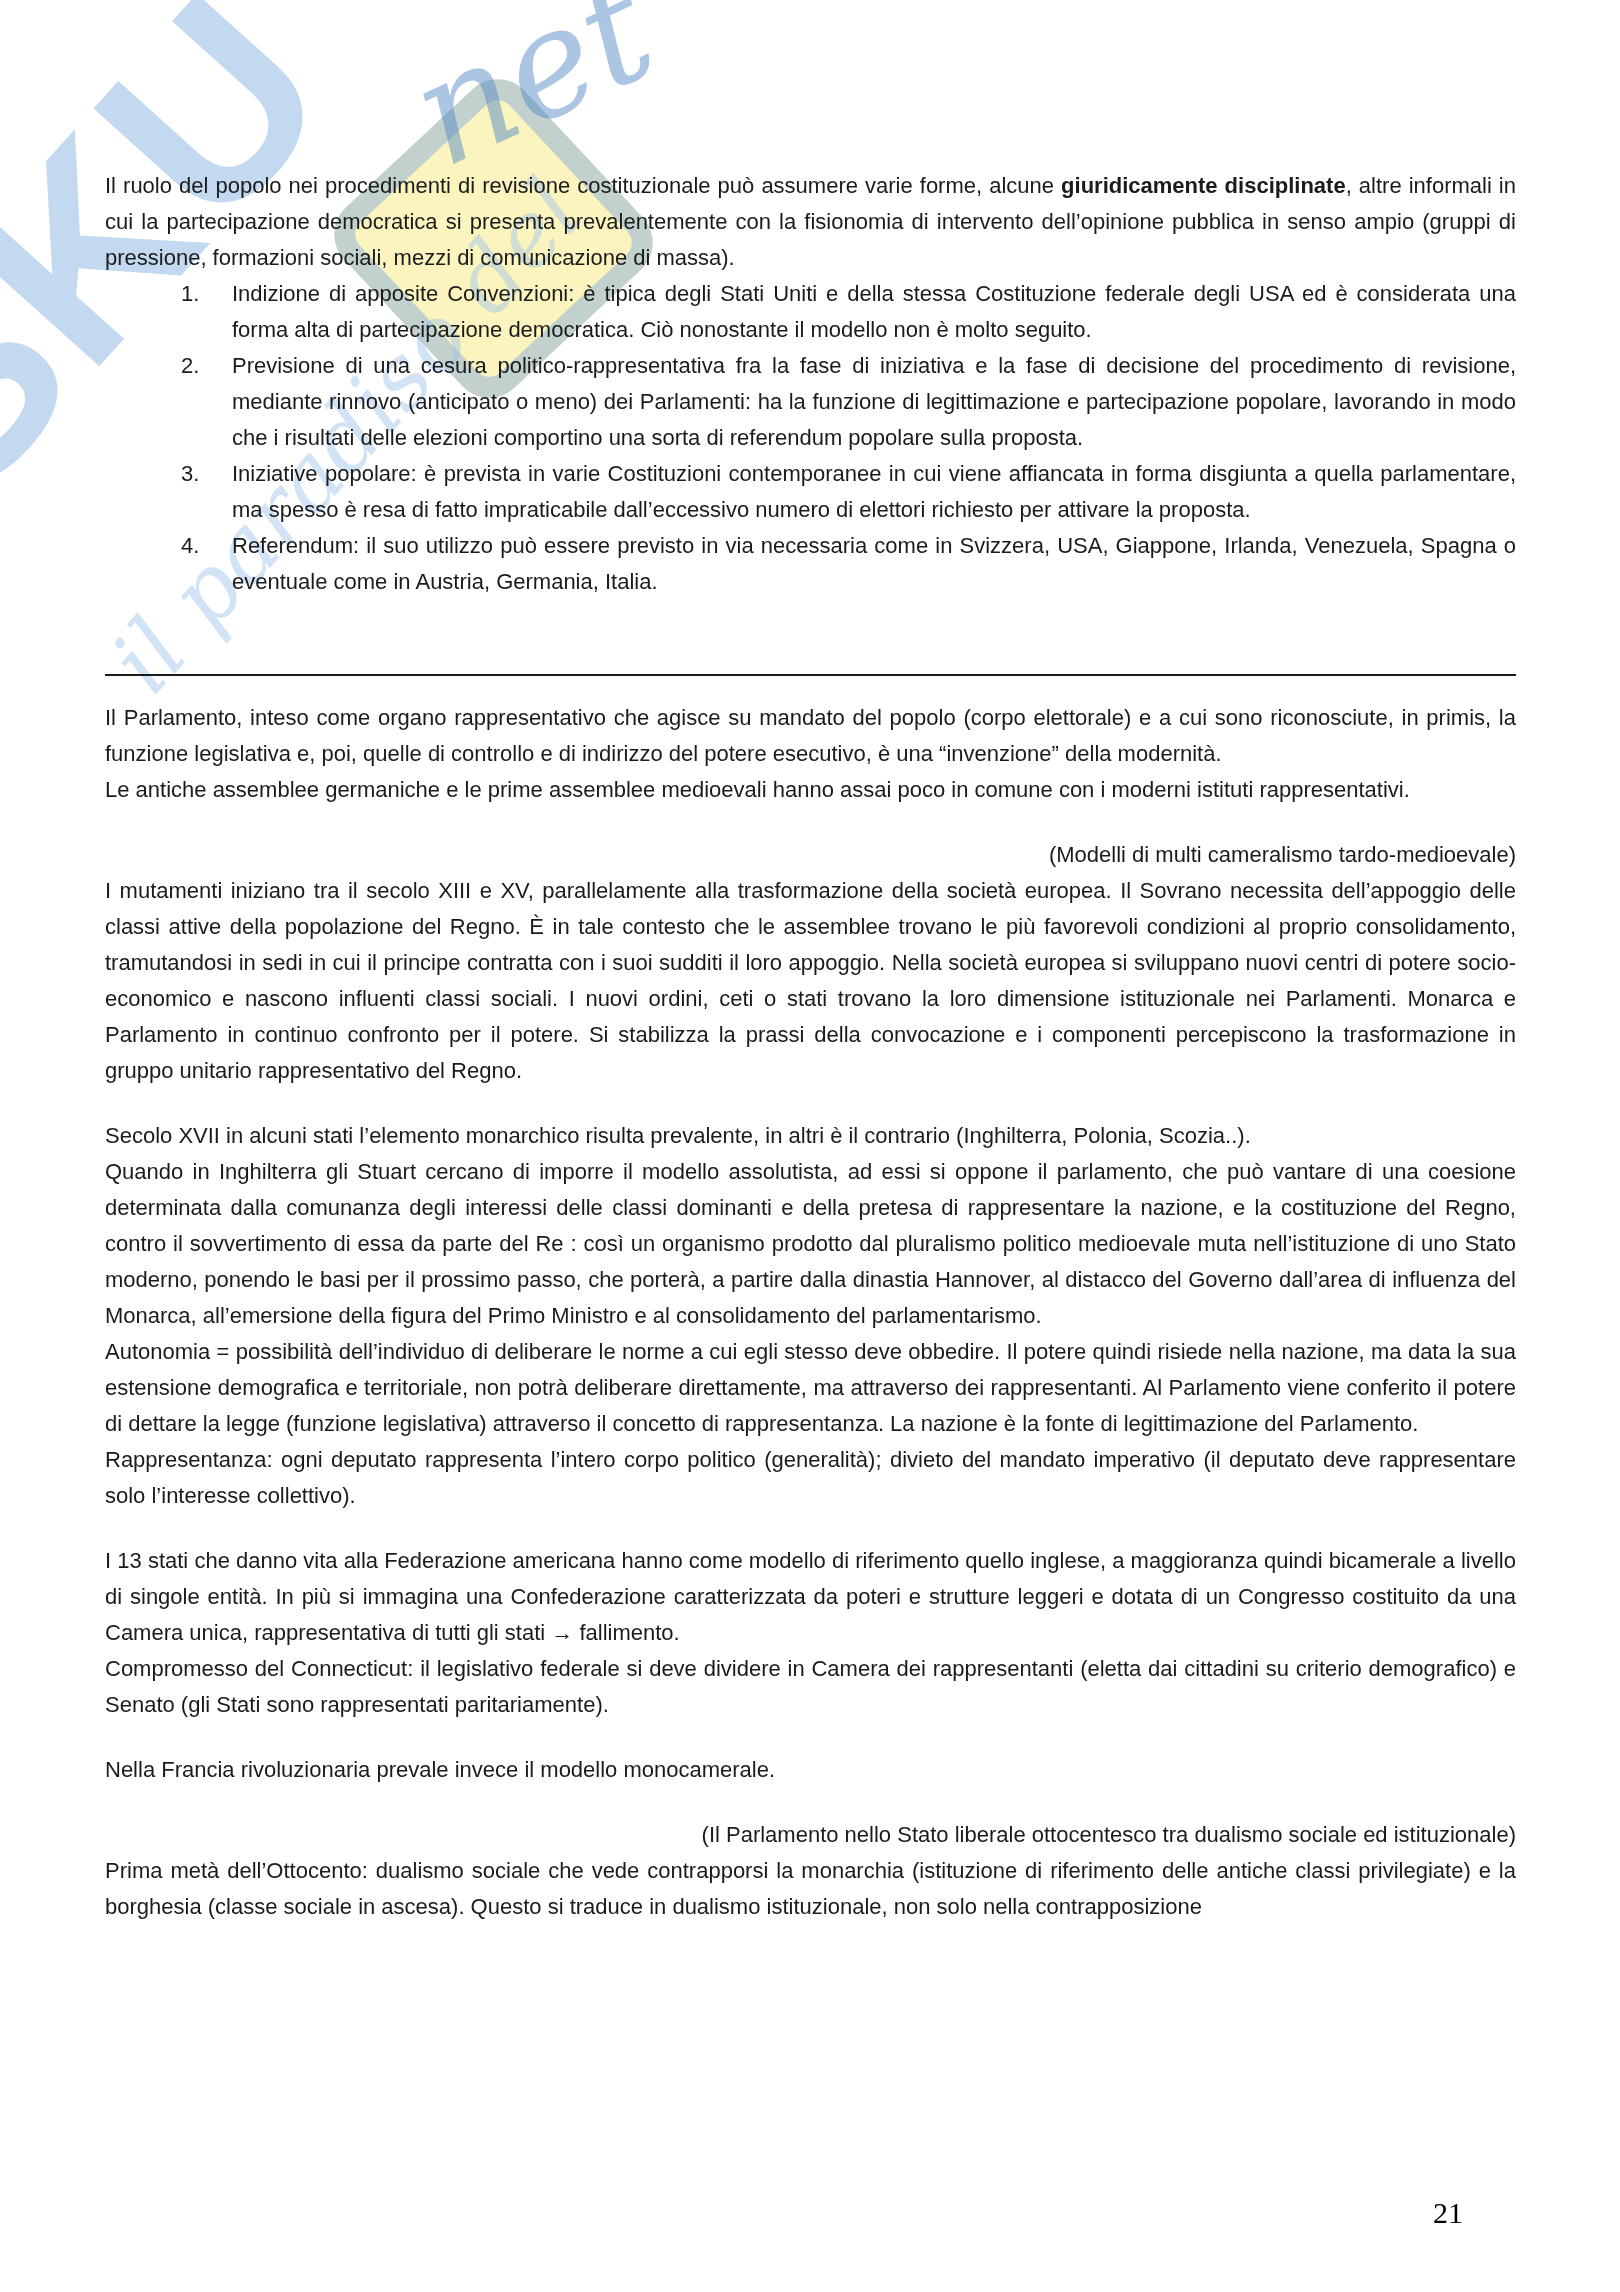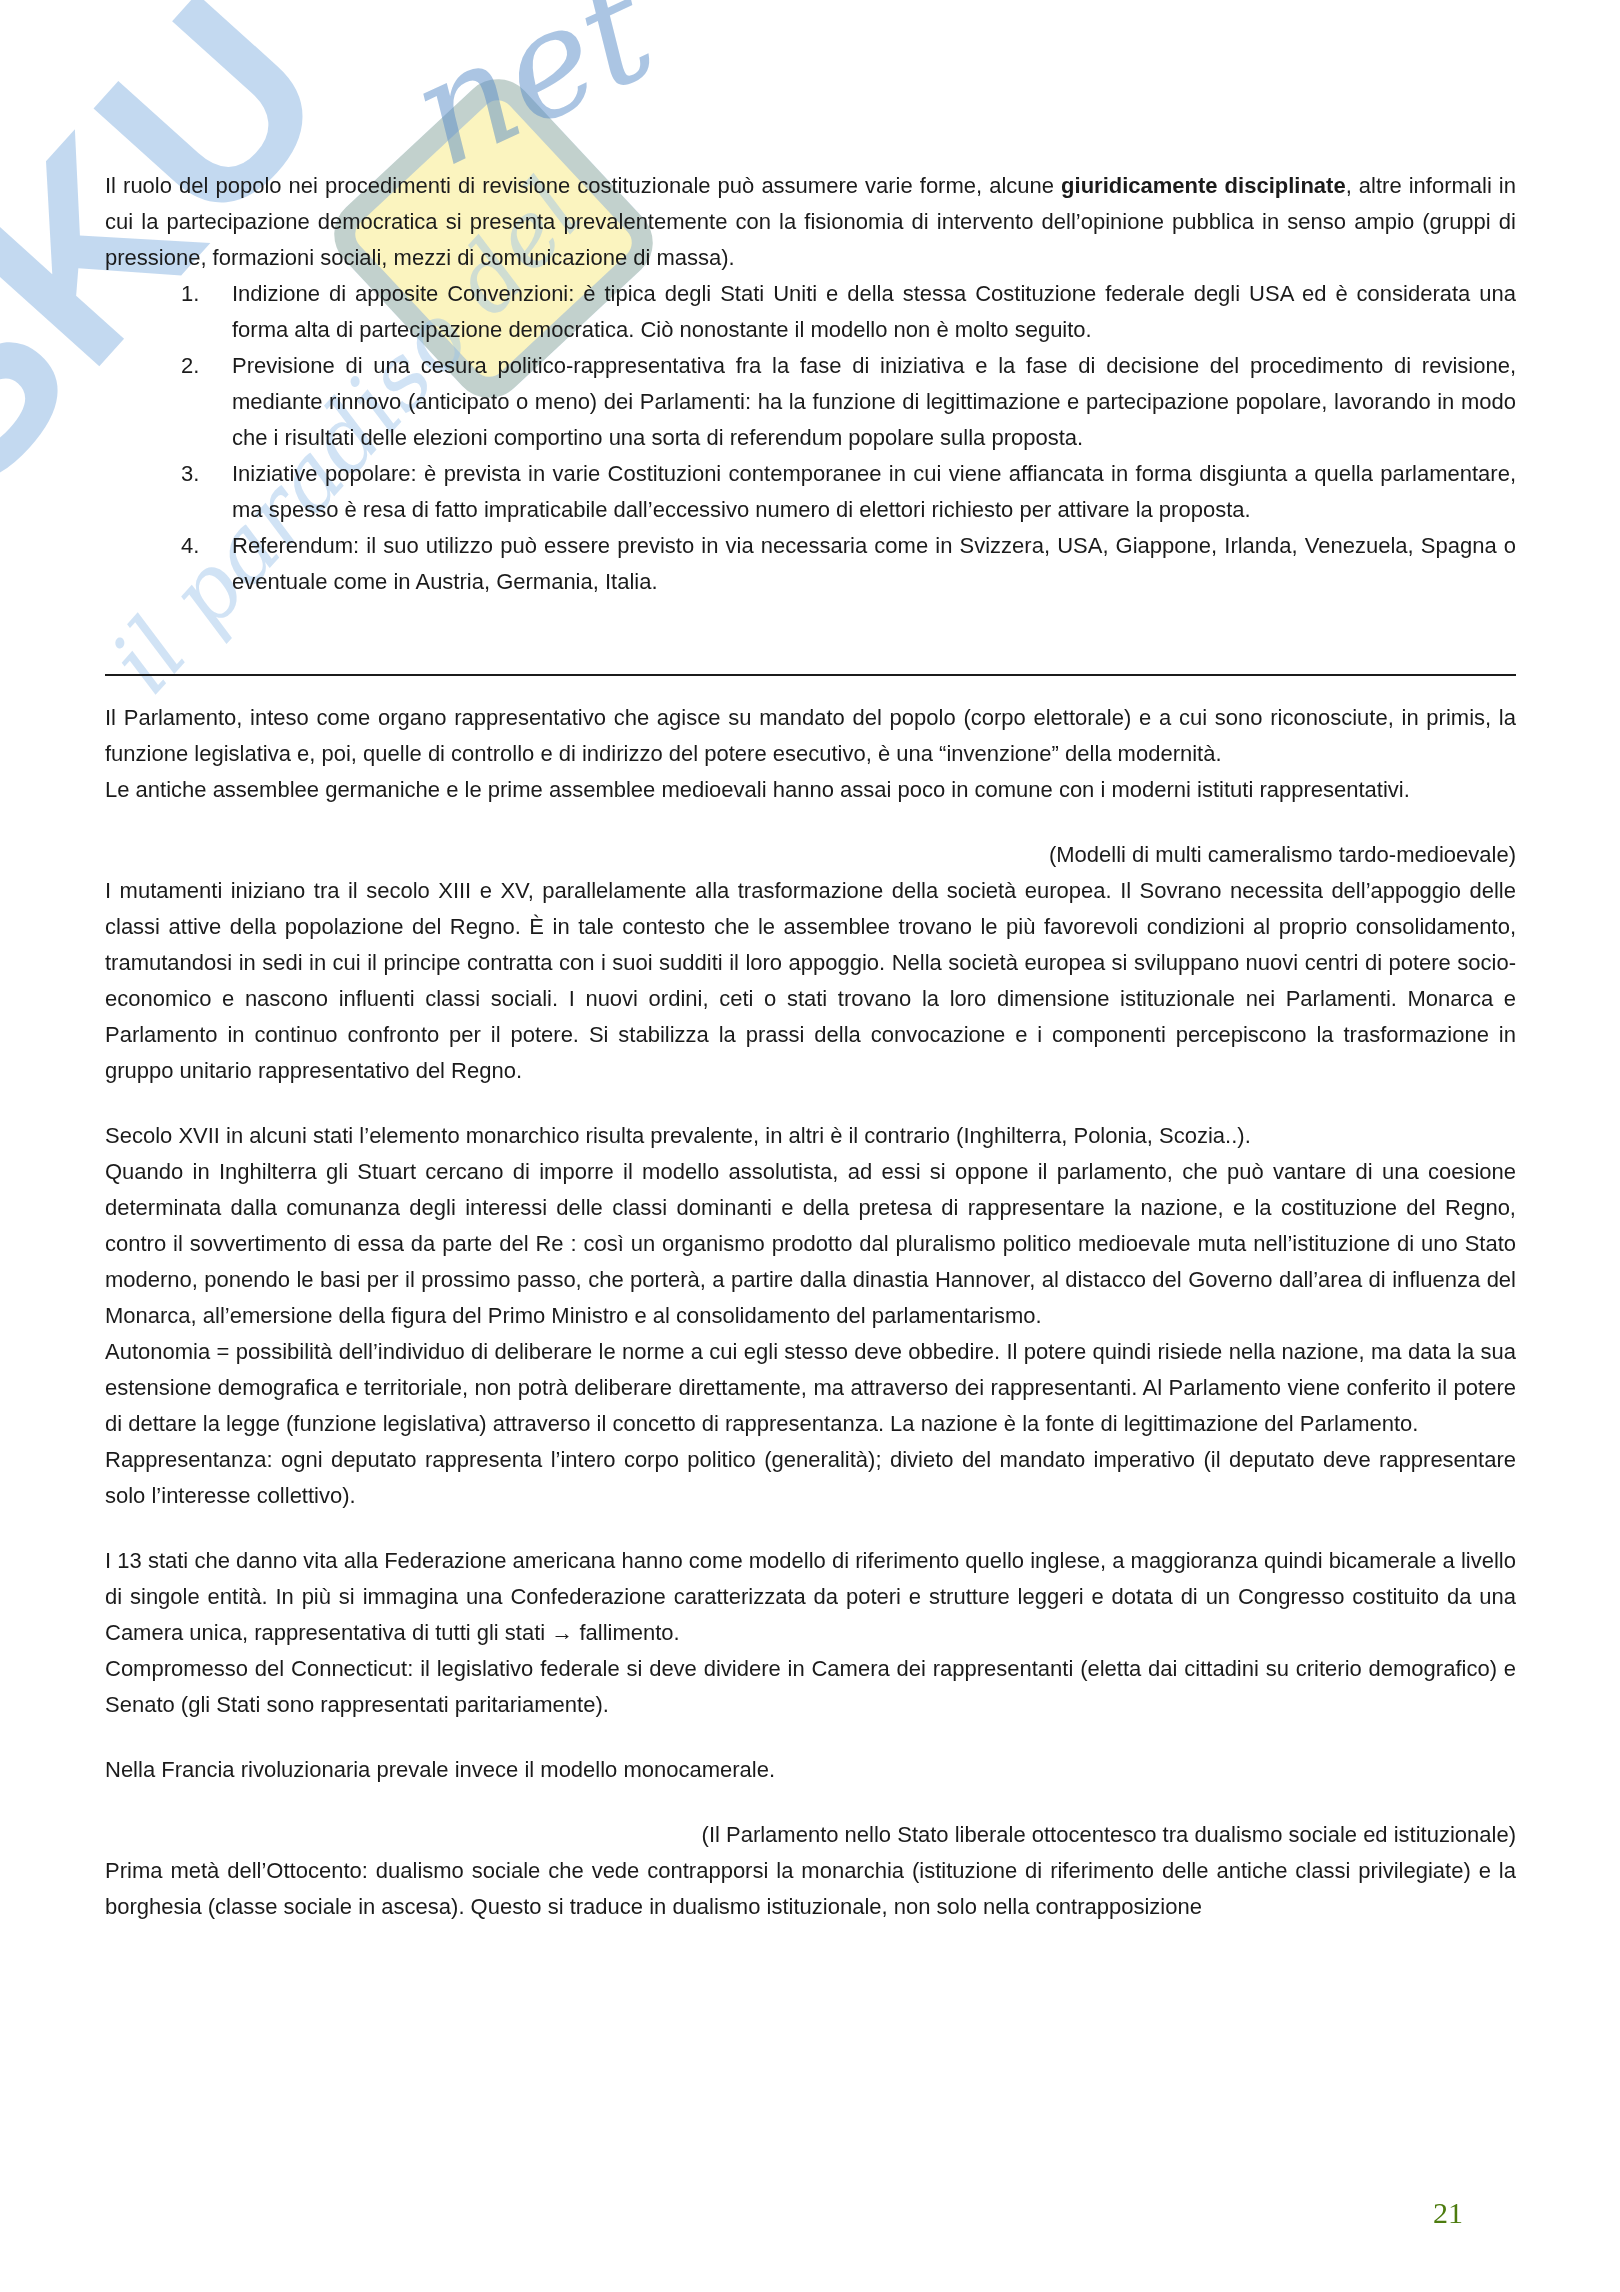--- a/index.html
+++ b/index.html
@@ -58,21 +58,21 @@
     border:none; border-top:2.9px solid #1b1b1b;
     margin:74px 0 0 0; height:0;
   }
   .heading { margin-top:13.7px; text-align:left; }
   .section-label { text-align:right; }
   b { font-weight:bold; }
 
   .pagenum {
     position:absolute; right:157px; top:2196px; z-index:1;
     font-family:"Liberation Serif", serif;
-    font-size:30px; color:#4d7c0f;
+    font-size:30px; color:#000000;
   }
 </style>
 </head>
 <body>
 
 <div class="watermark">
   <div class="wm-diamond"></div>
   <div class="wm-letters">SKU</div>
   <div class="wm-net">net</div>
   <div class="wm-tagline">il paradiso del</div>

